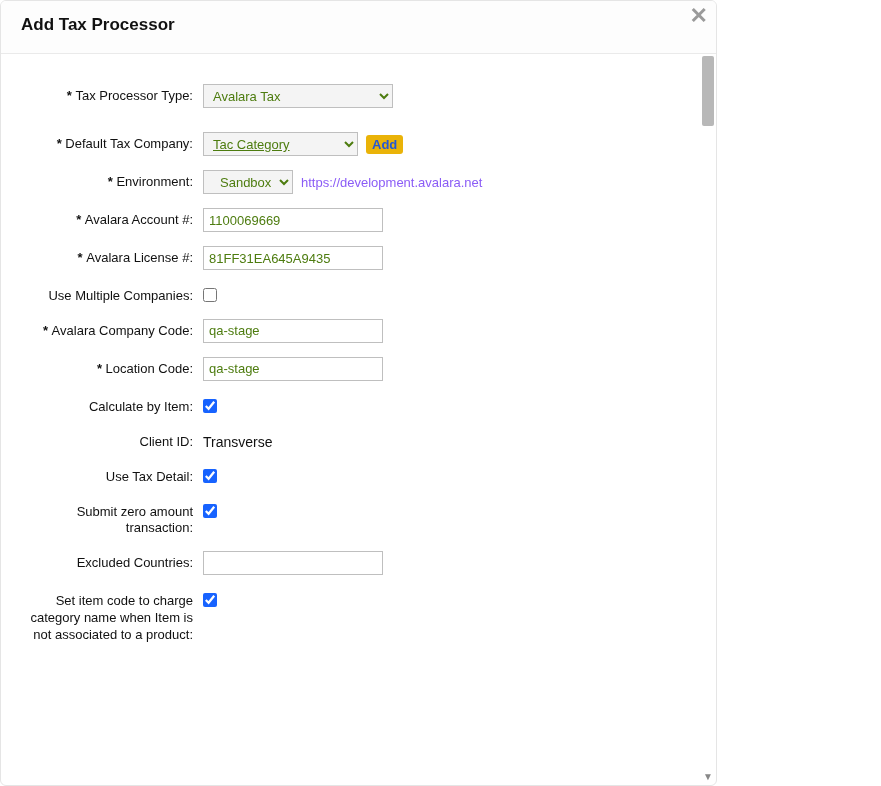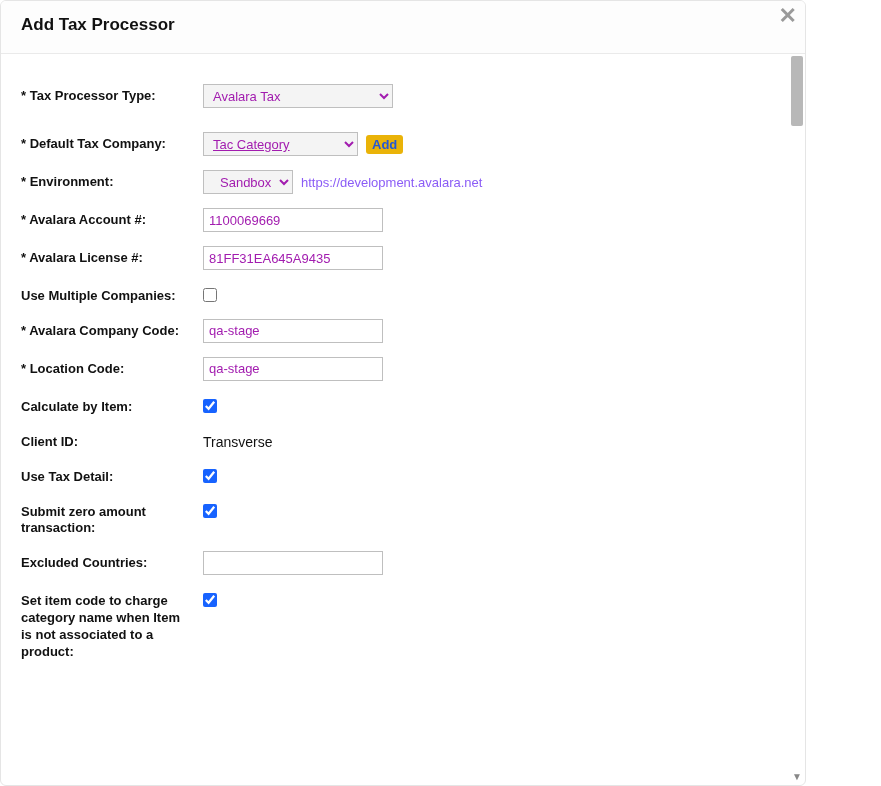--- a/index.html
+++ b/index.html
@@ -1,32 +1,32 @@
 <!DOCTYPE html>
 <html><head>
 <meta charset="utf-8">
 <style>
   * { box-sizing: border-box; }
   html, body { margin:0; padding:0; font-family: Arial, Helvetica, sans-serif; font-size:13px; color:#111; background:#fff; }
-  .window { width:806px; height:786px; border:1px solid #e5e5e5; border-radius:6px; position:relative; background:#fff; display:flex; flex-direction:column; overflow:hidden; }
+  .window { width:717px; height:786px; border:1px solid #e5e5e5; border-radius:6px; position:relative; background:#fff; display:flex; flex-direction:column; overflow:hidden; }
   .titlebar { padding:14px 20px 18px 20px; border-bottom:1px solid #eaeaea; background:#fdfdfd; position:relative; }
   .titlebar h1 { margin:0; font-size:17px; font-weight:bold; }
   .close-btn { position:absolute; top:4px; right:8px; font-size:22px; color:#9a9a9a; cursor:pointer; line-height:1; font-weight:bold;}
   .body { flex:1; position:relative; overflow:hidden; }
   .scroll-area { position:absolute; top:0; left:0; right:14px; bottom:0; overflow-y:auto; padding:30px 20px 20px 20px; }
   .fake-scrollbar { position:absolute; top:2px; right:2px; bottom:2px; width:12px; background:transparent; }
   .fake-scrollbar .track { position:absolute; top:0; right:0; bottom:0; left:0; }
   .fake-scrollbar .thumb { position:absolute; top:0; left:0; right:0; height:70px; background:#b8b8b8; border-radius:2px; }
   .fake-scrollbar .down-arrow { position:absolute; bottom:0; left:0; right:0; height:14px; display:flex; align-items:center; justify-content:center; color:#888; font-size:10px;}
   .row { display:flex; align-items:flex-start; margin-bottom:14px; }
   .row.spaced { margin-bottom:24px; }
-  .label { width:182px; text-align:left; padding-right:10px; font-weight:bold; font-size:13px; line-height:1.3; padding-top:4px;}
+  .label { width:182px; text-align:right; padding-right:10px; font-weight:normal; font-size:13px; line-height:1.3; padding-top:4px;}
   .req::before { content:"* "; font-weight:bold; }
   .field { display:flex; align-items:center; gap:8px; }
-  select, input[type=text] { font-family: Arial, Helvetica, sans-serif; font-size:13px; padding:3px 5px; border:1px solid #bfbfbf; background:#fff; color:#a21caf; height:24px;}
+  select, input[type=text] { font-family: Arial, Helvetica, sans-serif; font-size:13px; padding:3px 5px; border:1px solid #bfbfbf; background:#fff; color:#4d7c0f; height:24px;}
   select { background:#f4f4f4; }
   .w190 { width:190px; }
   .w180 { width:180px; }
   .w155 { width:155px;text-decoration:underline; }
   .w175 { width:175px; }
   .w90  { width:90px;padding-left:12px; }
   .addlink { color:#2457d6; font-weight:bold; font-size:13px; background:#eab308; padding:2px 6px; border-radius:3px; cursor:pointer;}
   .hint { font-size:13px; color:#8b5cf6; }
   .static-val { font-size:14px; padding-top:4px; }
   input[type=checkbox] { width:14px; height:14px; margin:0; cursor:pointer; }

